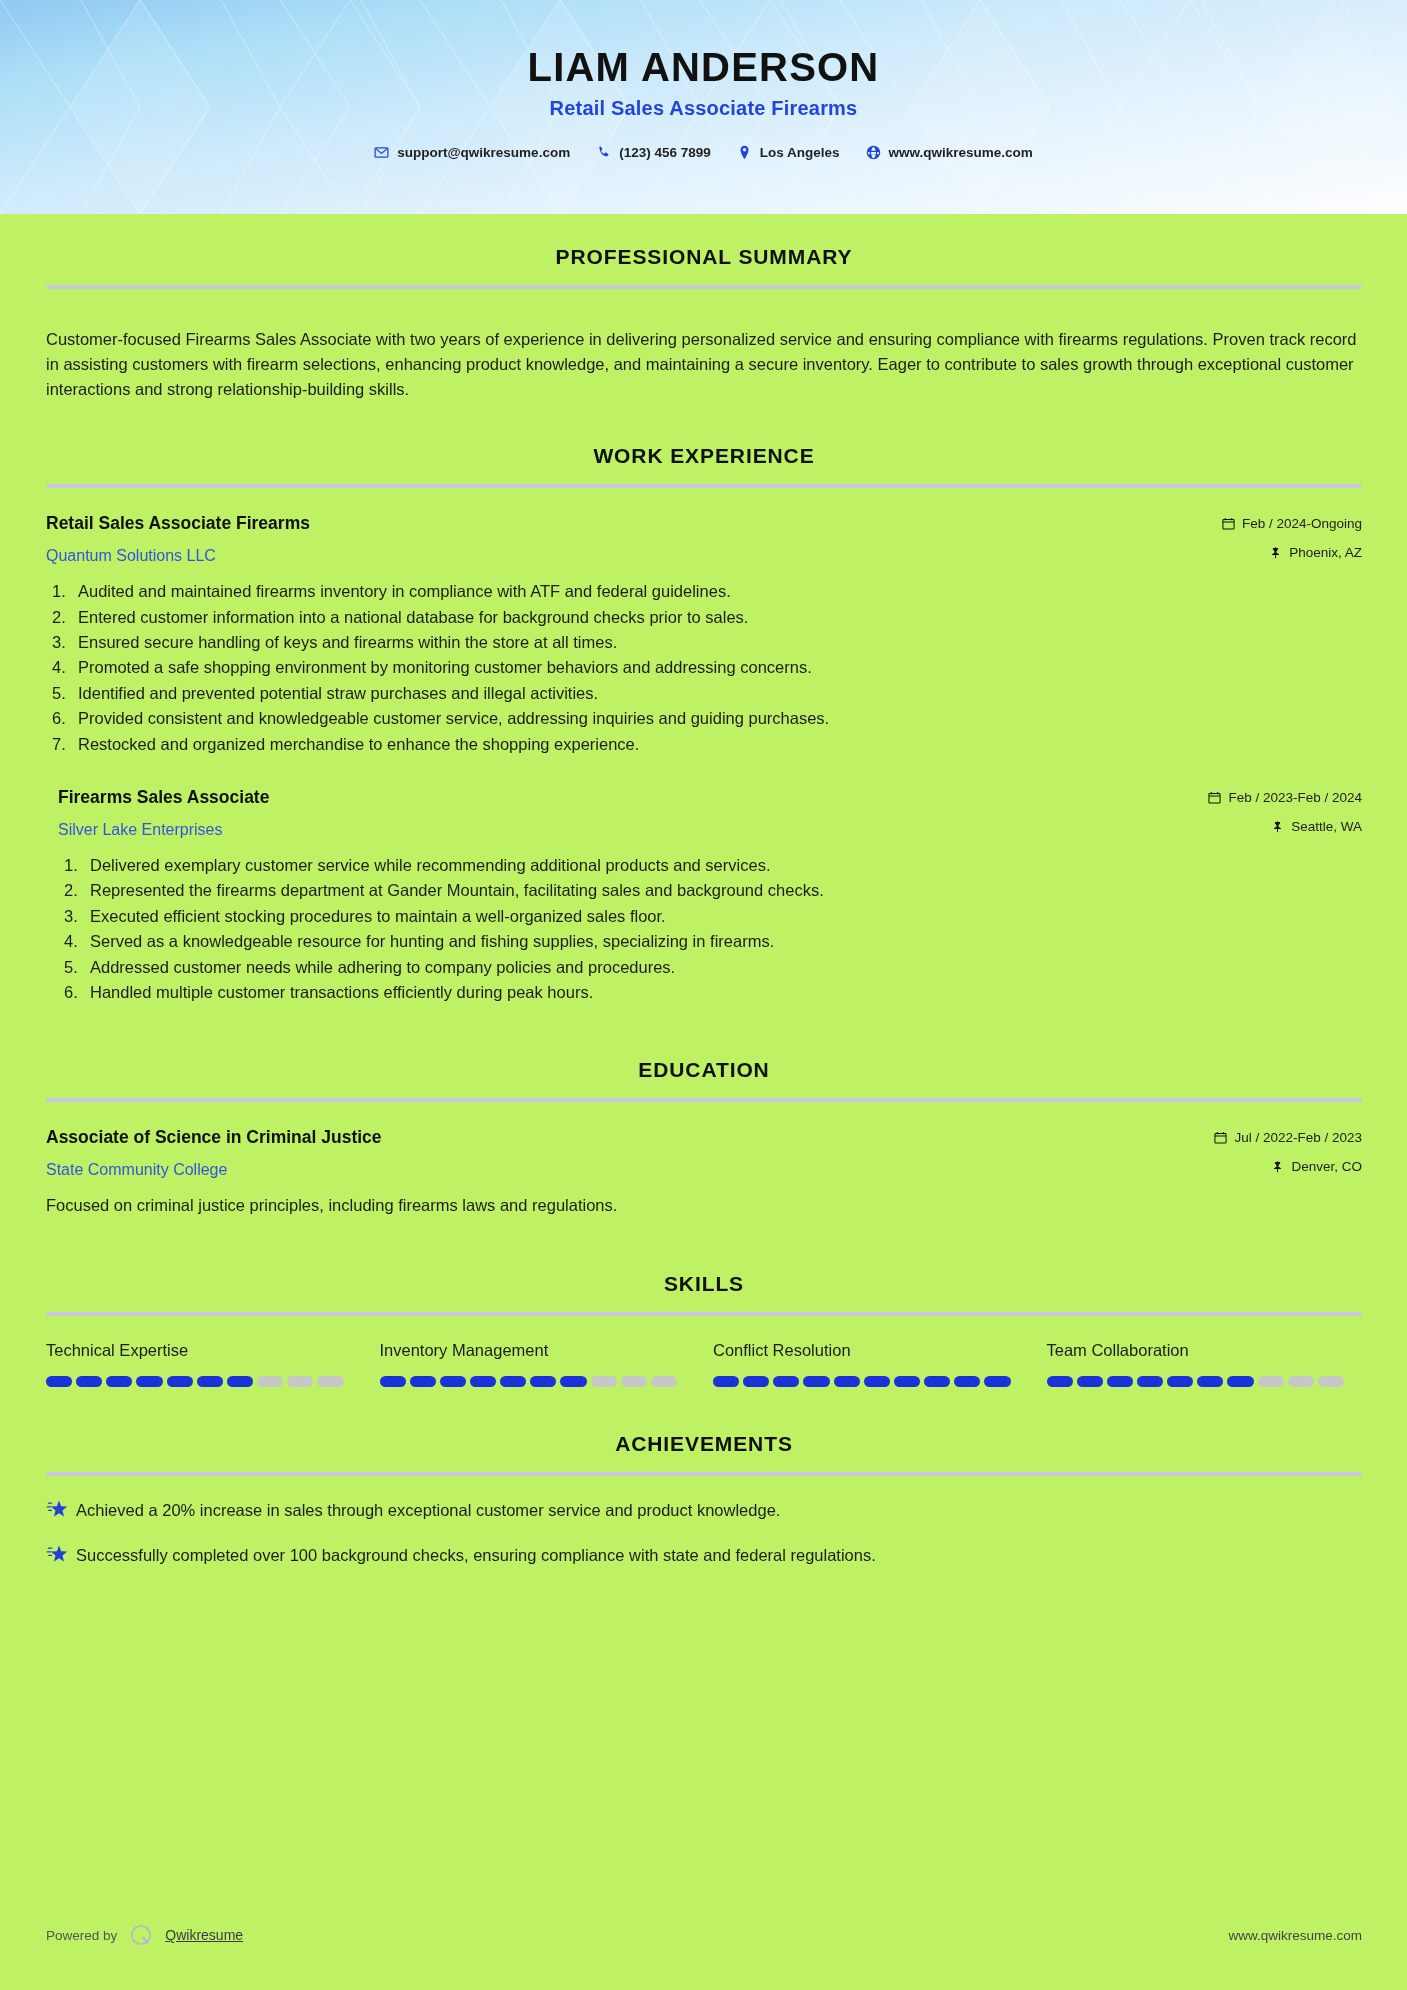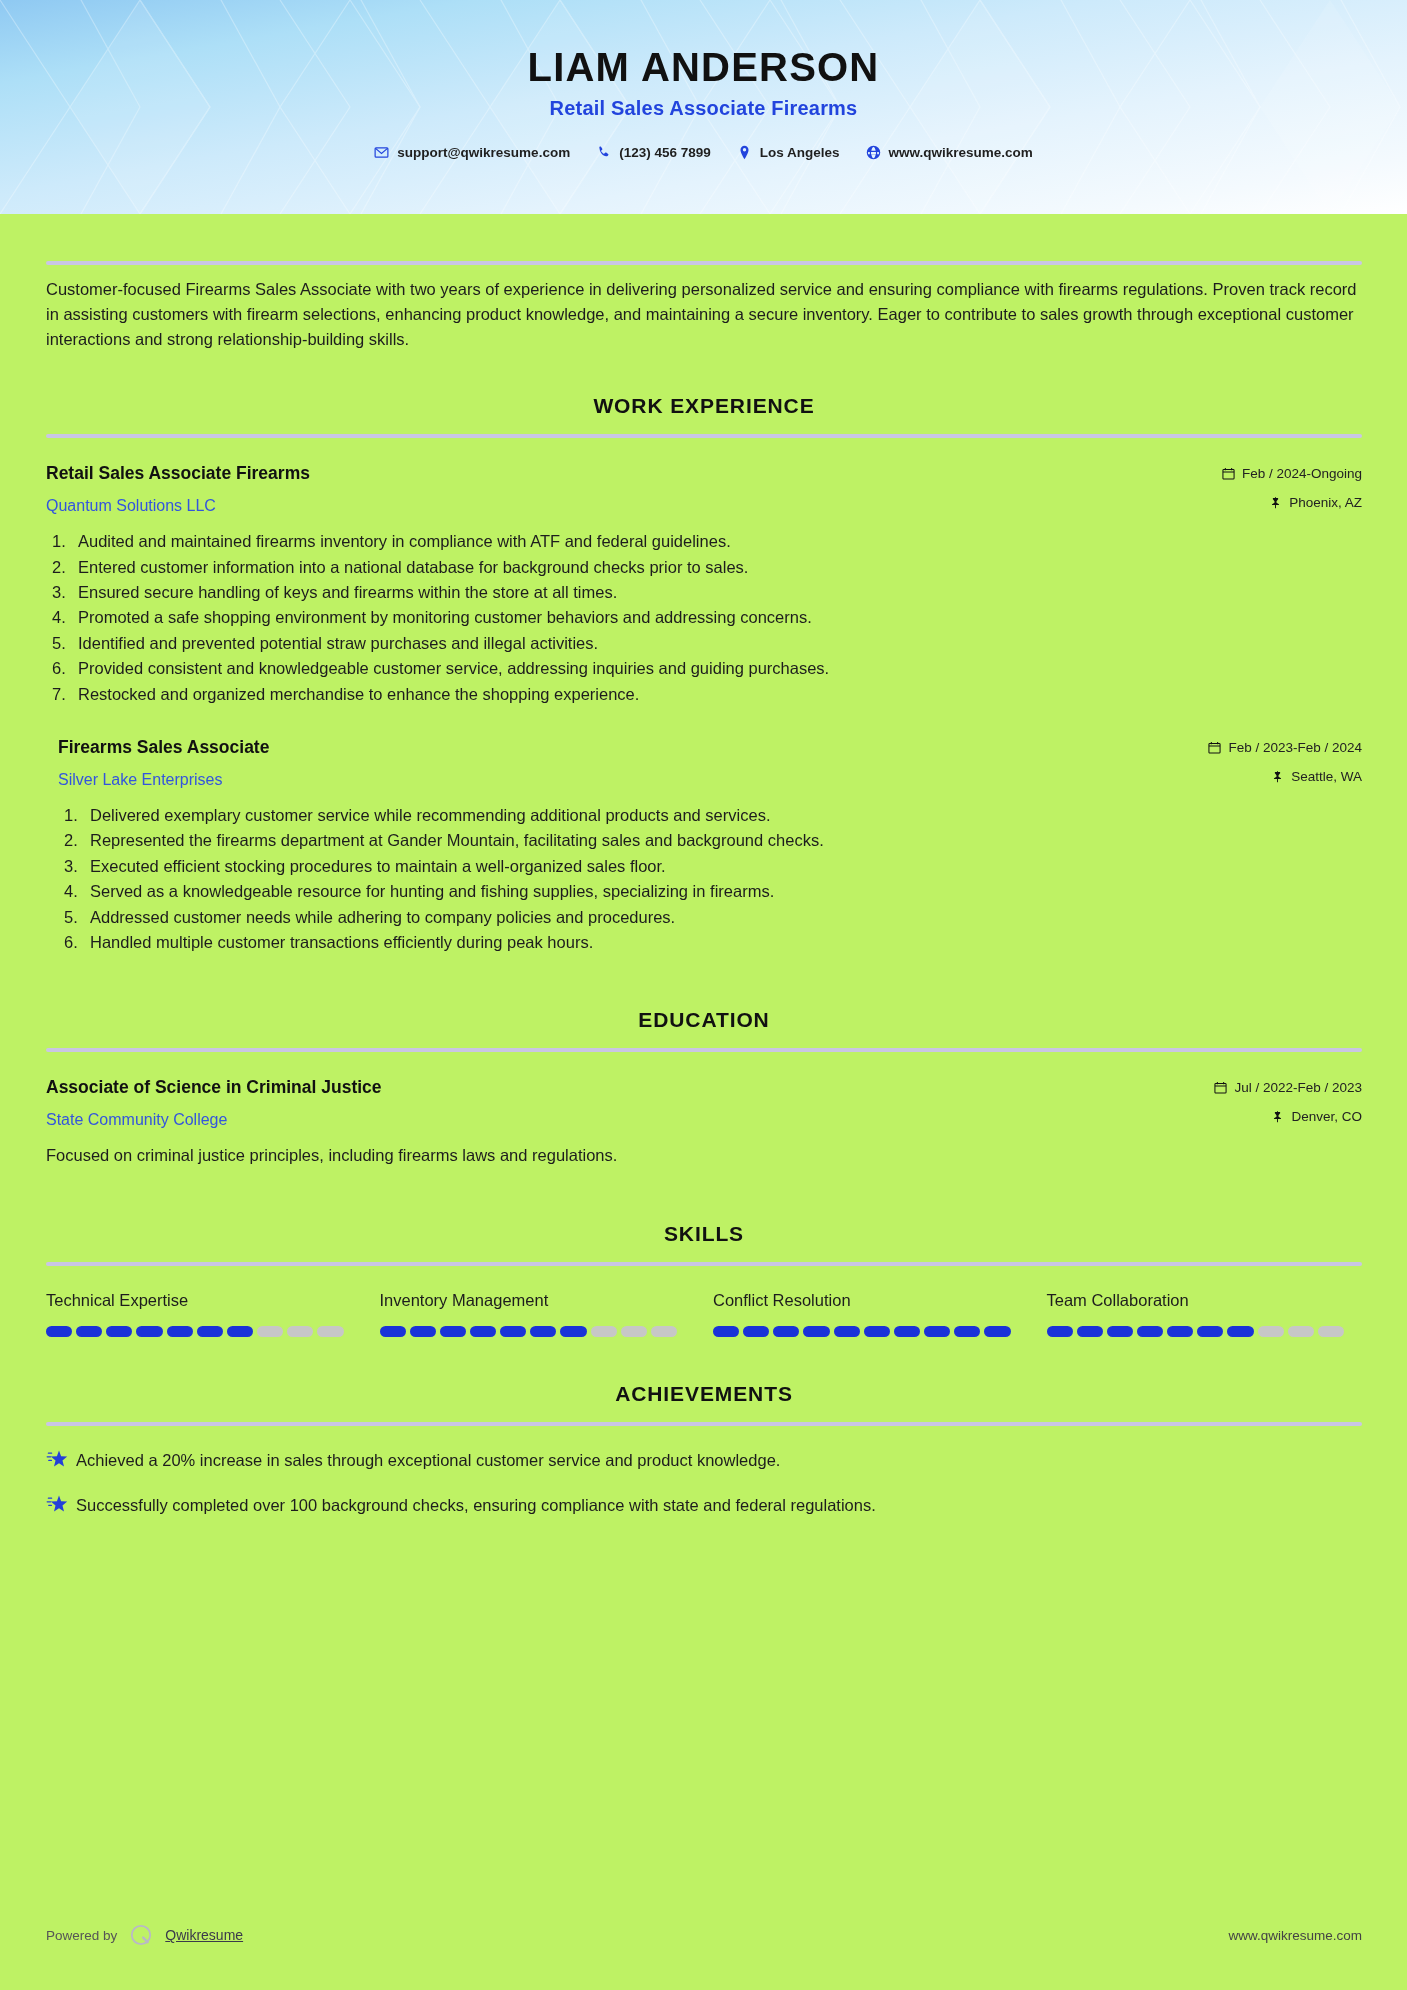--- a/index.html
+++ b/index.html
@@ -103,21 +103,21 @@
   .section-rule {
     height: 4px;
     background: #c9c6e4;
     border-radius: 2px;
     margin-top: 16px;
   }
 
   
   #summary-section { padding-top: 31px; }
   .summary-text {
-    margin-top: 12px;
+    margin-top: 38px;
     font-size: 16.5px;
     line-height: 1.52;
     color: #1d1d1d;
   }
 
   
   #work-section { padding-top: 42px; }
   .entry { margin-top: 25px; }
   .entry-head {
     display: flex;
@@ -364,20 +364,21 @@
           <span>www.qwikresume.com</span>
         </span>
 
       </div>
     </div>
   </div>
 
   <div class="content">
 
     <section class="section" id="summary-section">
+      <h2 class="section-title">PROFESSIONAL SUMMARY</h2>
       <div class="section-rule"></div>
       <p class="summary-text">Customer-focused Firearms Sales Associate with two years of experience in delivering personalized service and ensuring compliance with firearms regulations. Proven track record in assisting customers with firearm selections, enhancing product knowledge, and maintaining a secure inventory. Eager to contribute to sales growth through exceptional customer interactions and strong relationship-building skills.</p>
     </section>
 
     <section class="section" id="work-section">
       <h2 class="section-title">WORK EXPERIENCE</h2>
       <div class="section-rule"></div>
 
       <div class="entry">
         <div class="entry-head">

